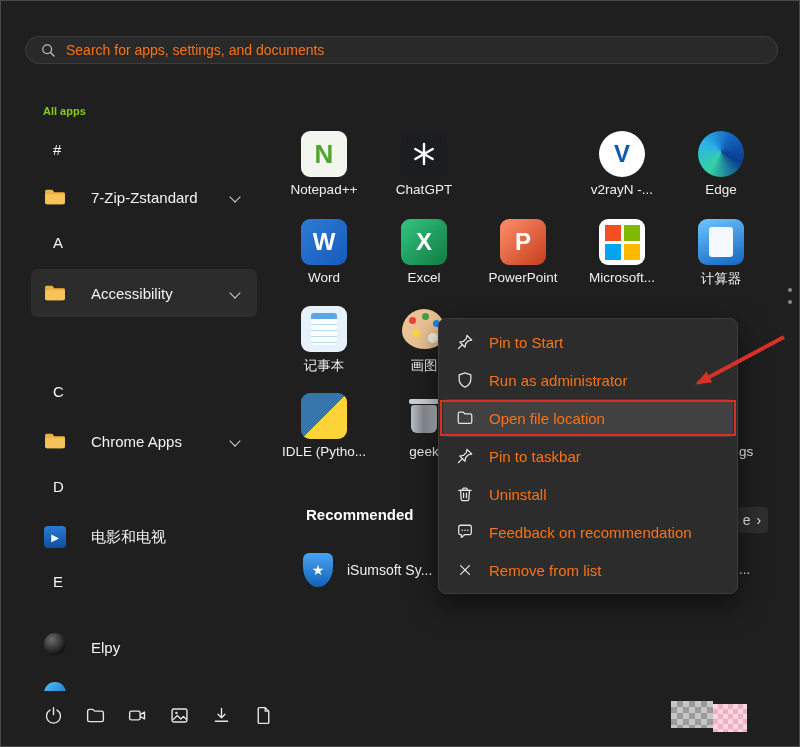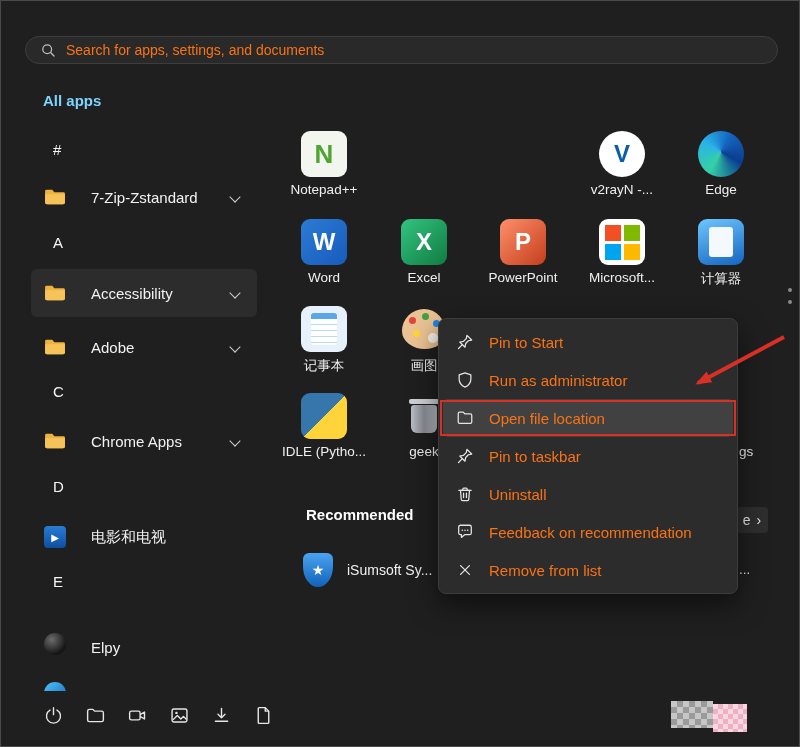--- a/index.html
+++ b/index.html
@@ -4,21 +4,21 @@
 <style>
   * { margin:0; padding:0; box-sizing:border-box; }
   html,body { background:#000; }
   body { font-family:"Liberation Sans","DejaVu Sans",sans-serif; }
   .window { position:relative; width:800px; height:747px; background:#1f1f1f; border:1px solid #4a4a4a; overflow:hidden; color:#f0f0f0; }
 
   
   .search-bar { position:absolute; left:24px; top:35px; width:753px; height:28px; background:#292929; border:1px solid #3d3d3d; border-radius:15px; display:flex; align-items:center; padding:0 14px; gap:10px; }
   .search-ph { color:#f97316; font-size:14px; }
 
-  .title { position:absolute; left:42px; top:91px; font-size:15px; font-weight:700; color:#7dd3fc; }
+  .title { position:absolute; left:42px; top:104px; font-size:11px; font-weight:700; color:#84cc16; }
 
   
   .left-list { position:absolute; left:30px; top:128px; width:226px; height:562px; overflow:hidden; }
   .letter { position:absolute; left:0; width:226px; height:24px; display:flex; align-items:center; padding-left:22px; font-size:15px; color:#f5f5f5; }
   .lrow { position:absolute; left:0; width:226px; height:48px; display:flex; align-items:center; gap:24px; padding:0 12px; border-radius:6px; }
   .lrow.hover { background:rgba(255,255,255,0.06); }
   .lrow .lbl { font-size:15px; color:#f2f2f2; white-space:nowrap; }
   .chev { width:8px; height:8px; border-right:1.4px solid #cfcfcf; border-bottom:1.4px solid #cfcfcf; transform:rotate(45deg); margin-left:auto; margin-right:6px; }
   .ico24 { width:24px; height:24px; display:flex; align-items:center; justify-content:center; flex:0 0 24px; }
 
@@ -127,40 +127,30 @@
       <span class="ico24">
         <svg width="22" height="18" viewBox="0 0 24 20">
             <path d="M1 3.5 Q1 2 2.5 2 H9 l2.2 2.6 H21.5 Q23 4.6 23 6.1 V16 q0 2 -2 2 H3 q-2 0 -2 -2 Z" fill="#f0b23e"></path>
             <path d="M1 7 H23 V16 q0 2 -2 2 H3 q-2 0 -2 -2 Z" fill="#f6c35b"></path>
           </svg>
       </span>
       <span class="lbl">Accessibility</span>
       <span class="chev"></span>
     </div>
 
-    <div class="lrow" style="top:194px;">
+
+    <div class="letter" style="top:250px;">C</div>
+
+    <div class="lrow" style="top:288px;">
       <span class="ico24">
         <svg width="22" height="18" viewBox="0 0 24 20">
             <path d="M1 3.5 Q1 2 2.5 2 H9 l2.2 2.6 H21.5 Q23 4.6 23 6.1 V16 q0 2 -2 2 H3 q-2 0 -2 -2 Z" fill="#f0b23e"></path>
             <path d="M1 7 H23 V16 q0 2 -2 2 H3 q-2 0 -2 -2 Z" fill="#f6c35b"></path>
           </svg>
       </span>
-      <span class="lbl">Adobe</span>
-      <span class="chev"></span>
-    </div>
-
-    <div class="letter" style="top:250px;">C</div>
-
-    <div class="lrow" style="top:288px;">
-      <span class="ico24">
-        <svg width="22" height="18" viewBox="0 0 24 20">
-            <path d="M1 3.5 Q1 2 2.5 2 H9 l2.2 2.6 H21.5 Q23 4.6 23 6.1 V16 q0 2 -2 2 H3 q-2 0 -2 -2 Z" fill="#f0b23e"></path>
-            <path d="M1 7 H23 V16 q0 2 -2 2 H3 q-2 0 -2 -2 Z" fill="#f6c35b"></path>
-          </svg>
-      </span>
       <span class="lbl">Chrome Apps</span>
       <span class="chev"></span>
     </div>
 
     <div class="letter" style="top:345px;">D</div>
 
     <div class="lrow" style="top:384px;">
       <span class="ico24">
           <span class="movies-ic">▶</span>
         </span>
@@ -179,20 +169,30 @@
     <div class="lrow" style="top:540px;">
       <span class="ico24">
           <span class="partial-ic"></span>
         </span>
     </div>
   </div>
 
   <div class="cell" style="left:275px; top:130px;">
     <div class="app-icon i-npp">N</div>
     <div class="glabel">Notepad++</div>
+  </div>
+  <div class="cell" style="left:375px; top:130px;">
+    <div class="app-icon i-gpt">
+      <svg width="24" height="24" viewBox="0 0 24 24" stroke="#fff" stroke-width="2.4" stroke-linecap="round">
+          <line x1="12" y1="2" x2="12" y2="22"></line>
+          <line x1="3.3" y1="7" x2="20.7" y2="17"></line>
+          <line x1="20.7" y1="7" x2="3.3" y2="17"></line>
+        </svg>
+    </div>
+    <div class="glabel">ChatGPT</div>
   </div>
   <div class="cell" style="left:573px; top:130px;">
     <div class="app-icon i-v2">V</div>
     <div class="glabel">v2rayN -...</div>
   </div>
   <div class="cell" style="left:672px; top:130px;">
     <div class="app-icon i-edge"></div>
     <div class="glabel">Edge</div>
   </div>
 

